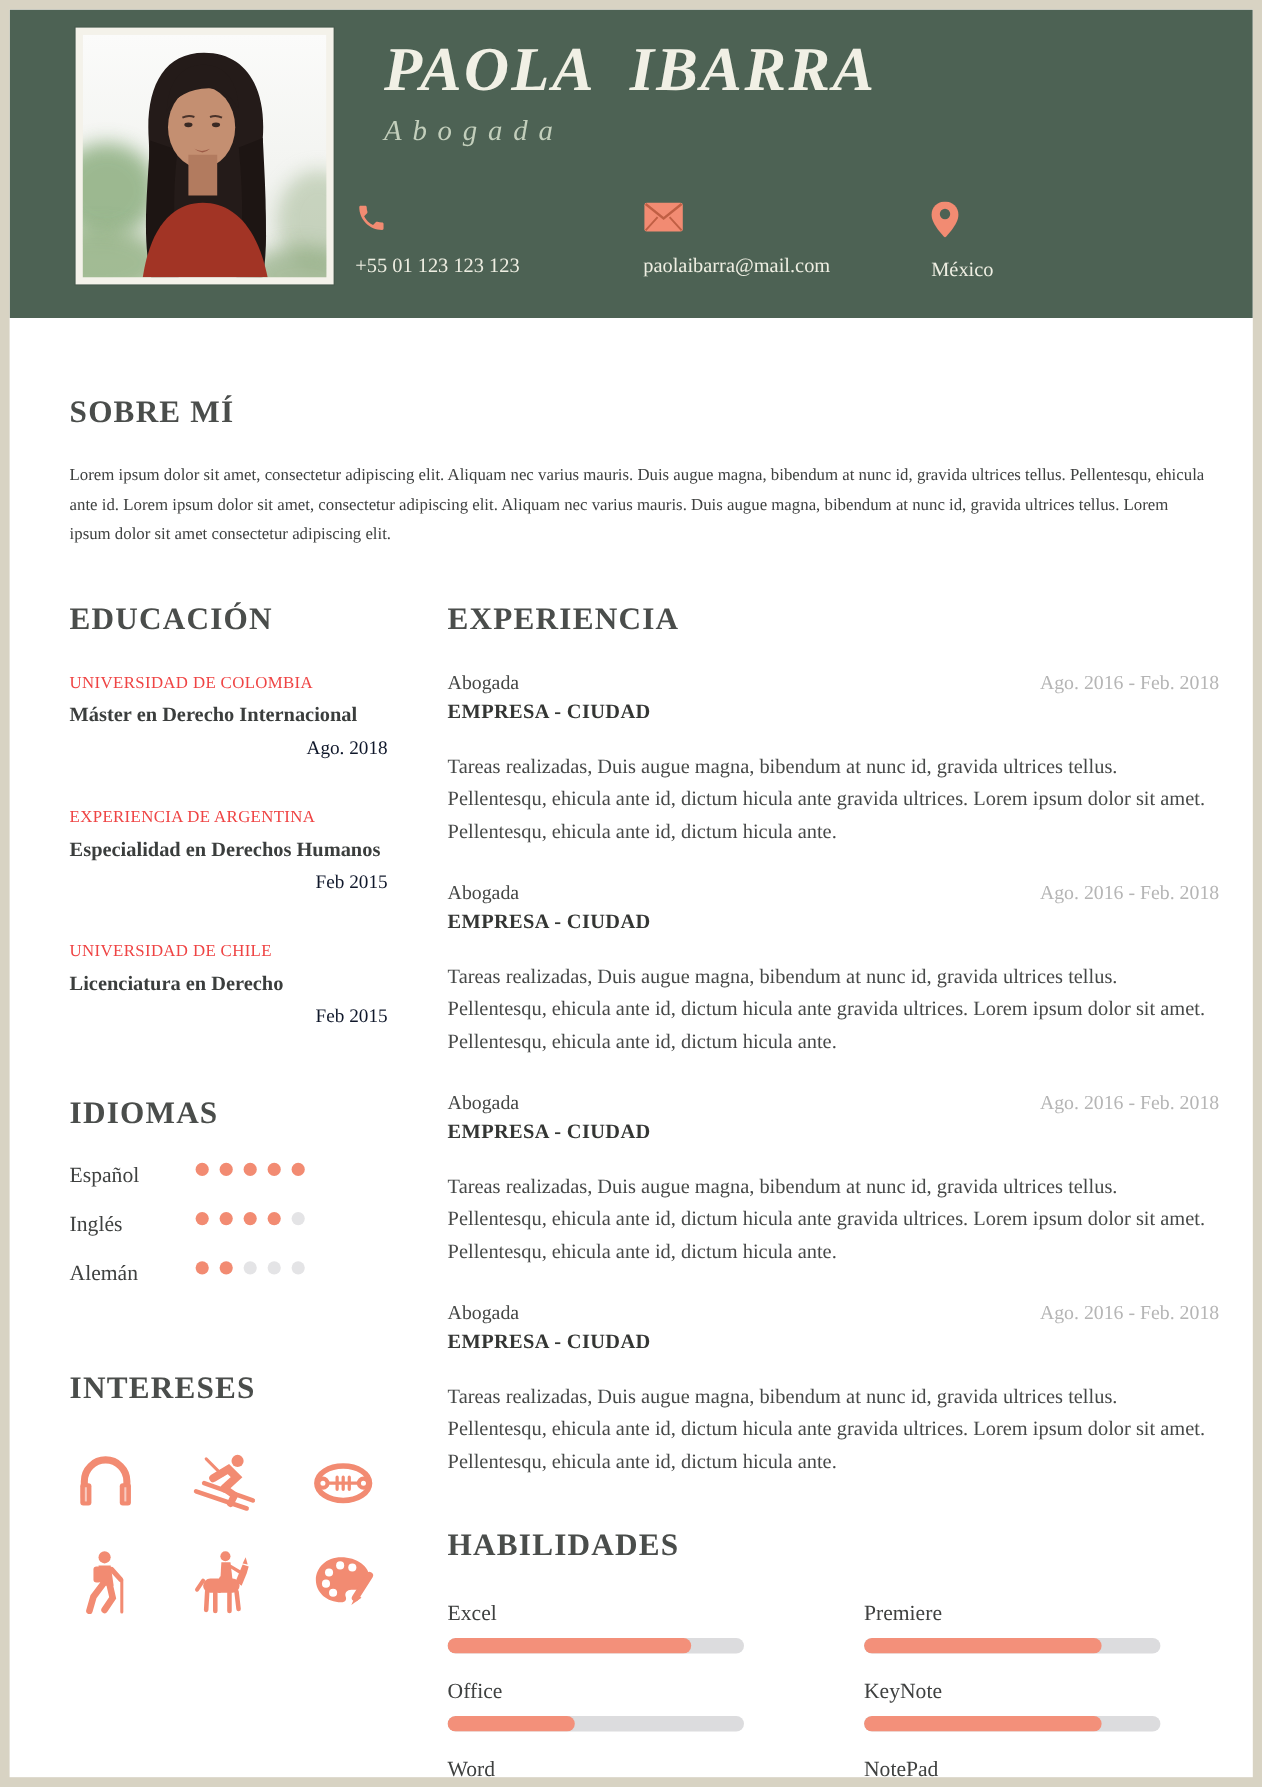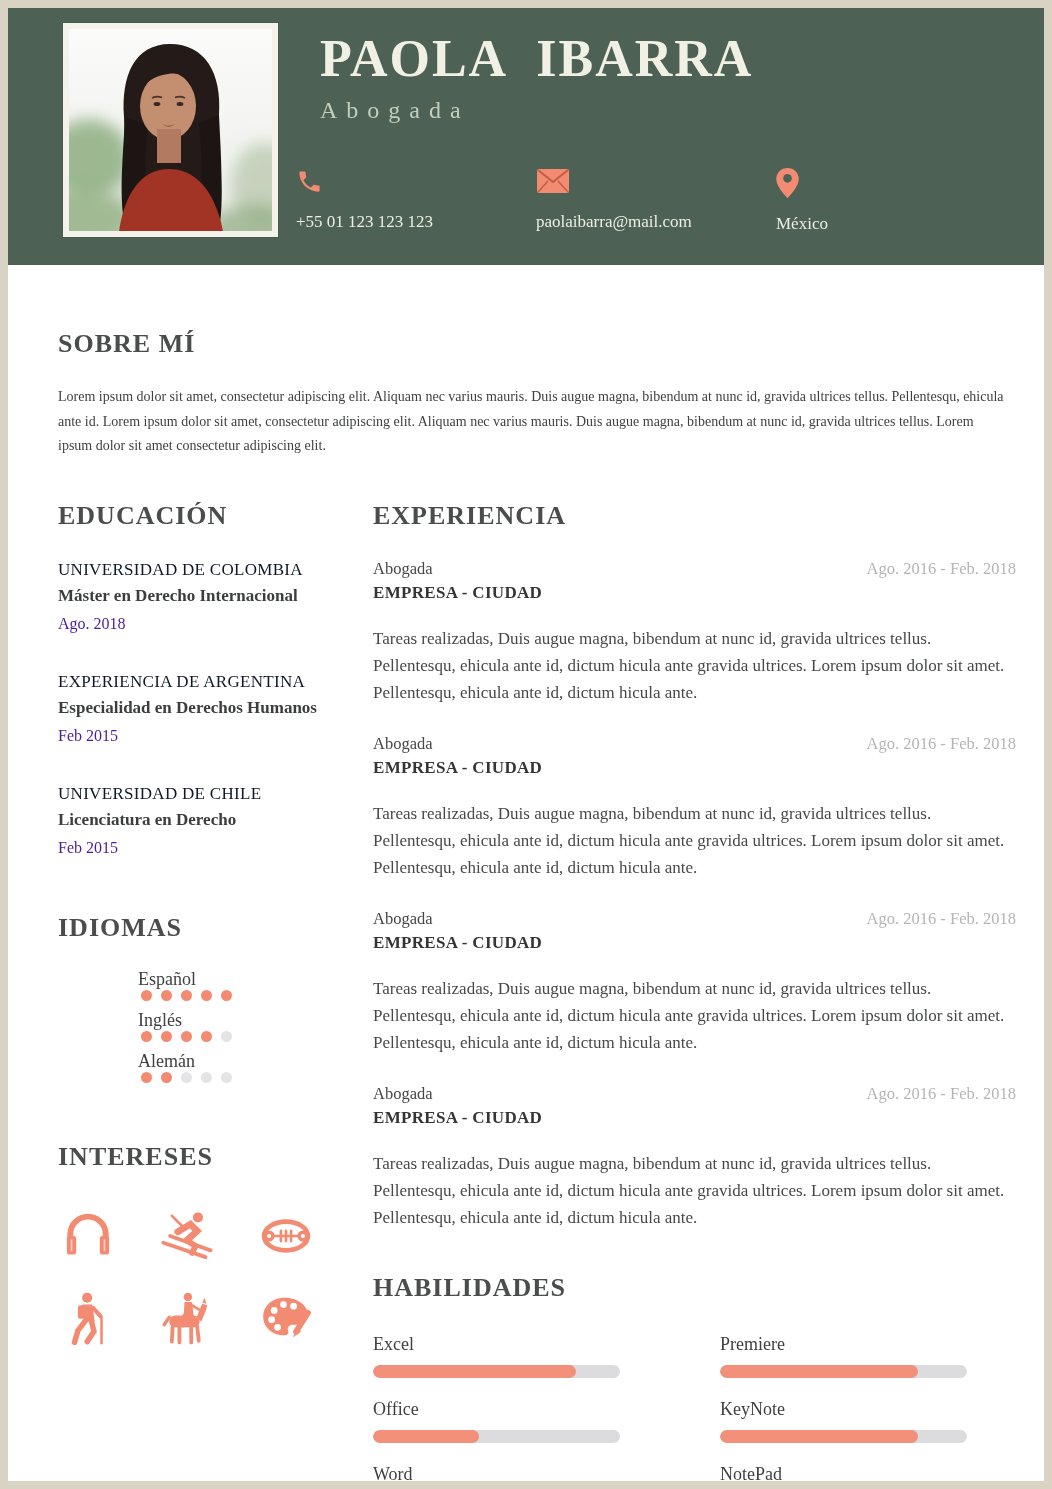--- a/index.html
+++ b/index.html
@@ -27,21 +27,21 @@
     background:#4d6254;
   }
   .photo-frame {
     position:absolute; left:55px; top:15px;
     width:215px; height:214px;
     background:#f4f2ea;
     padding:6px;
     box-shadow:0 0 0 1px rgba(0,0,0,0.08);
   }
   .photo-frame svg { display:block; width:203px; height:202px; }
-  .identity { position:absolute; left:312px; top:24px; }
+  .identity { position:absolute; left:312px; top:24px;font-style:italic; }
   .name {
     font-size:52px; font-weight:bold;
     color:#f1f0e5;
     letter-spacing:2px; word-spacing:16px;
     line-height:1.05;
   }
   .subtitle {
     margin-top:10px;
     font-size:24px; color:#c3cfbc;
     letter-spacing:9px;
@@ -72,27 +72,27 @@
 
   .columns {
     display:grid;
     grid-template-columns:265px 1fr;
     column-gap:50px;
     margin:42px 28px 0 50px;
   }
 
   
   .edu-item { margin-top:26px; margin-bottom:32px; }
-  .edu-school { font-size:17px; color:#0f172a; line-height:26px; letter-spacing:0.3px; }
+  .edu-school { font-size:14px; color:#ef4444; line-height:26px; letter-spacing:0.3px; }
   .edu-degree { font-size:17px; font-weight:bold; color:#3b3e3d; line-height:26px; }
-  .edu-date { font-size:16px; color:#4c1d95; line-height:26px; margin-top:2px; }
+  .edu-date { font-size:16px; color:#0f172a; line-height:26px; margin-top:2px;text-align:right; }
 
   
   .languages { margin-top:52px; }
-  .lang-row { display:flex; align-items:center; margin-top:14px; height:27px;flex-direction:column; }
+  .lang-row { display:flex; align-items:flex-start; margin-top:14px; height:27px; }
   .lang-row:first-of-type { margin-top:26px; }
   .lang-name { width:105px; font-size:18px; color:#3f4140; }
   .dots { display:flex; align-items:center; }
   .dot {
     width:11px; height:11px; border-radius:50%;
     margin-right:9px;
   }
   .dot-filled { background:#f28b72; }
   .dot-empty  { background:#e4e4e6; }
 

